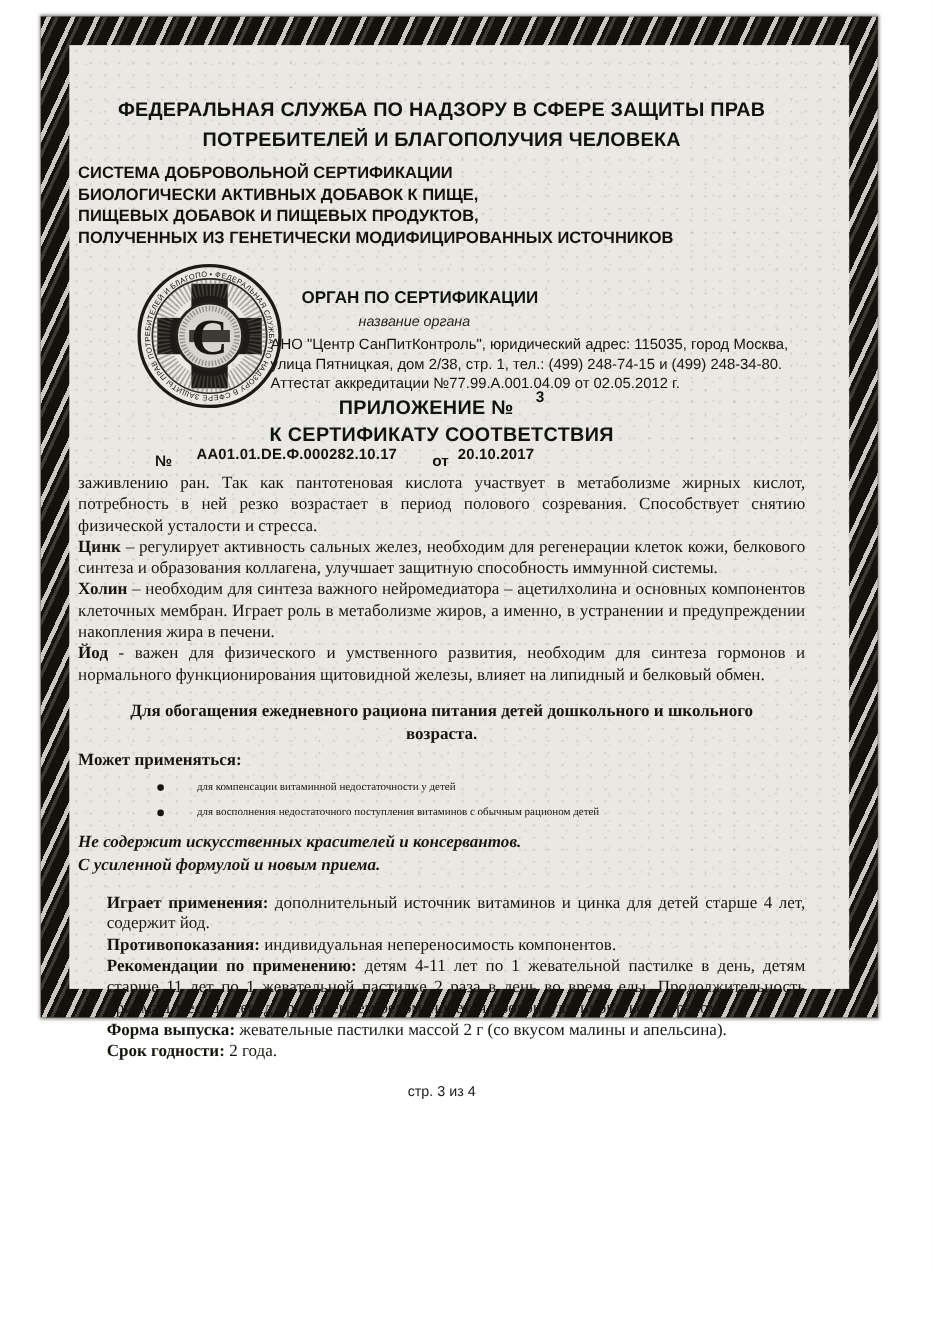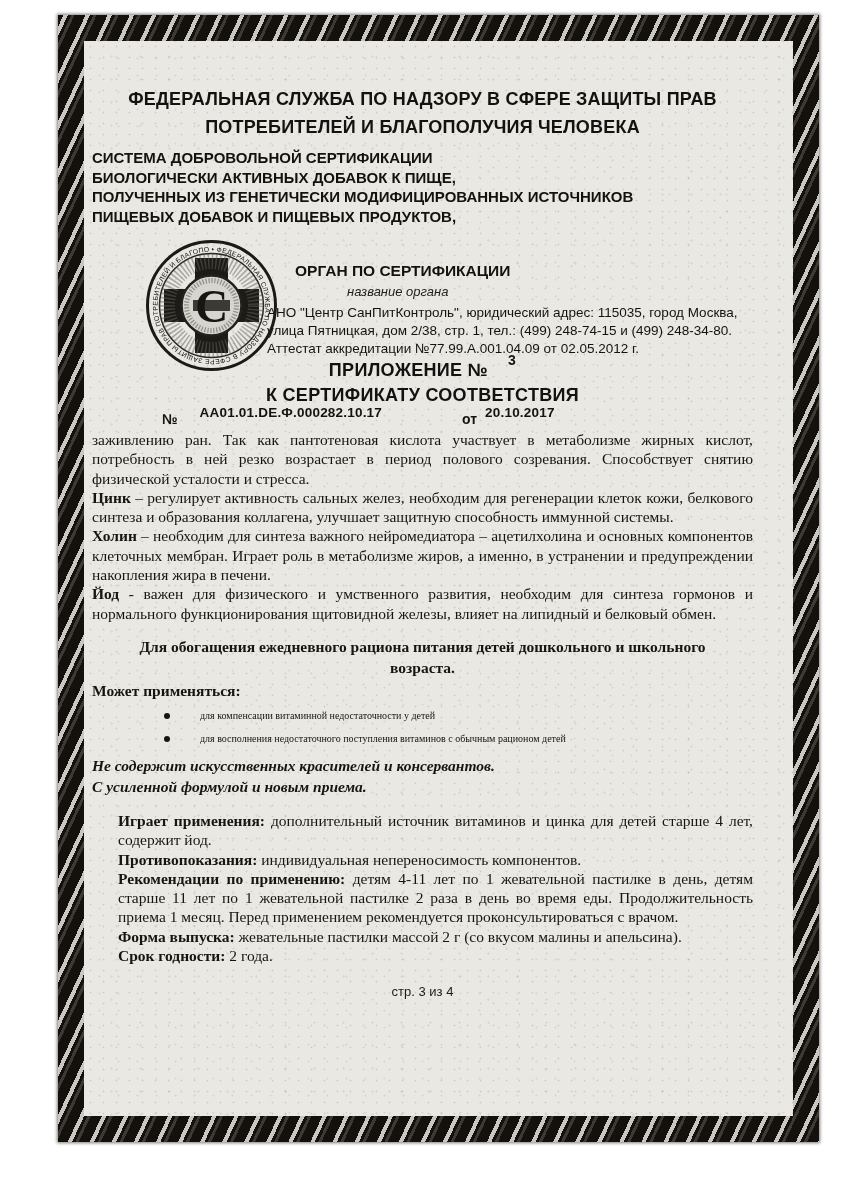--- a/index.html
+++ b/index.html
@@ -1,21 +1,21 @@
 <!DOCTYPE html>
 <html><head>
 <meta charset="utf-8">
 <style>
   html,body{margin:0;padding:0;}
   body{
     width:849px;height:1200px;position:relative;background:#ffffff;
     font-family:"Liberation Sans",sans-serif;overflow:hidden;
   }
   .frame{
-    position:absolute;left:58px;top:15px;width:761px;height:1127px;
+    position:absolute;left:37px;top:15px;width:761px;height:910px;
     background-color:#14110d;
     background-image:repeating-linear-gradient(115deg,
       rgba(232,231,226,0) 0px, rgba(232,231,226,0) 5px,
       rgba(232,231,226,0.85) 5px, rgba(232,231,226,0.85) 9px,
       rgba(232,231,226,0) 9px, rgba(232,231,226,0) 12px,
       rgba(95,90,82,0.55) 12px, rgba(95,90,82,0.55) 15px,
       rgba(232,231,226,0) 15px, rgba(232,231,226,0) 20px);
     box-shadow:0 0 3px 1px rgba(20,17,13,0.55);
   }
   .paper{
@@ -46,21 +46,21 @@
   .supnum{display:inline-block;transform:translateY(-11px);margin-left:20px;
           font-size:14px;font-weight:bold;}
   .app-sub{text-align:center;font-weight:bold;font-size:18px;letter-spacing:0.3px;
            line-height:24px;color:#121210;}
   .certno{display:flex;align-items:flex-end;font-weight:bold;height:22px;
           margin-top:-2px;color:#15130f;}
   .certno .lbl{font-size:14px;}
   .certno .no{margin-left:70px;}
   .certno .val{font-size:13.5px;transform:translateY(-7px);letter-spacing:0.2px;}
   .certno .num{margin-left:22px;}
-  .certno .ot{margin-left:80px;}
+  .certno .ot{margin-left:32px;}
   .certno .date{margin-left:8px;}
   .bodytext{margin-top:3px;font-family:"Liberation Serif",serif;font-size:15.5px;
             line-height:19.3px;text-align:justify;}
   .bodytext p{margin:0;font-family:Liberation Serif, serif;}
   .purpose{margin-top:13px;text-align:center;font-family:"Liberation Serif",serif;
            font-weight:bold;font-size:15.5px;line-height:21px;padding:0 40px;}
   .mayapply{margin-top:3px;font-family:"Liberation Serif",serif;font-weight:bold;
             font-size:15.5px;line-height:20px;}
   .bullets{margin-top:4px;}
   .bullet{display:flex;font-family:"Liberation Serif",serif;font-size:10px;
@@ -83,22 +83,22 @@
     <div class="paper">
 
       <div class="hdr">
         <div>ФЕДЕРАЛЬНАЯ СЛУЖБА ПО НАДЗОРУ В СФЕРЕ ЗАЩИТЫ ПРАВ</div>
         <div>ПОТРЕБИТЕЛЕЙ И БЛАГОПОЛУЧИЯ ЧЕЛОВЕКА</div>
       </div>
 
       <div class="sys">
         <div>СИСТЕМА ДОБРОВОЛЬНОЙ СЕРТИФИКАЦИИ</div>
         <div>БИОЛОГИЧЕСКИ АКТИВНЫХ ДОБАВОК К ПИЩЕ,</div>
+        <div>ПИЩЕВЫХ ДОБАВОК И ПИЩЕВЫХ ПРОДУКТОВ,</div>
         <div>ПОЛУЧЕННЫХ ИЗ ГЕНЕТИЧЕСКИ МОДИФИЦИРОВАННЫХ ИСТОЧНИКОВ</div>
-        <div>ПИЩЕВЫХ ДОБАВОК И ПИЩЕВЫХ ПРОДУКТОВ,</div>
       </div>
 
       <div class="org">
         <div class="logo-wrap">
           <svg viewBox="0 0 135 135" width="135" height="135">
             <defs>
               <path id="ringPath" d="M 67.5,13.5 a 54,54 0 1,1 -0.05,0"></path>
             </defs>
             <circle cx="67.5" cy="67.5" r="64" fill="none" stroke="#1c1a16" stroke-width="3"></circle>
             <rect x="20" y="51" width="95" height="33" fill="#1d1b17"></rect>

